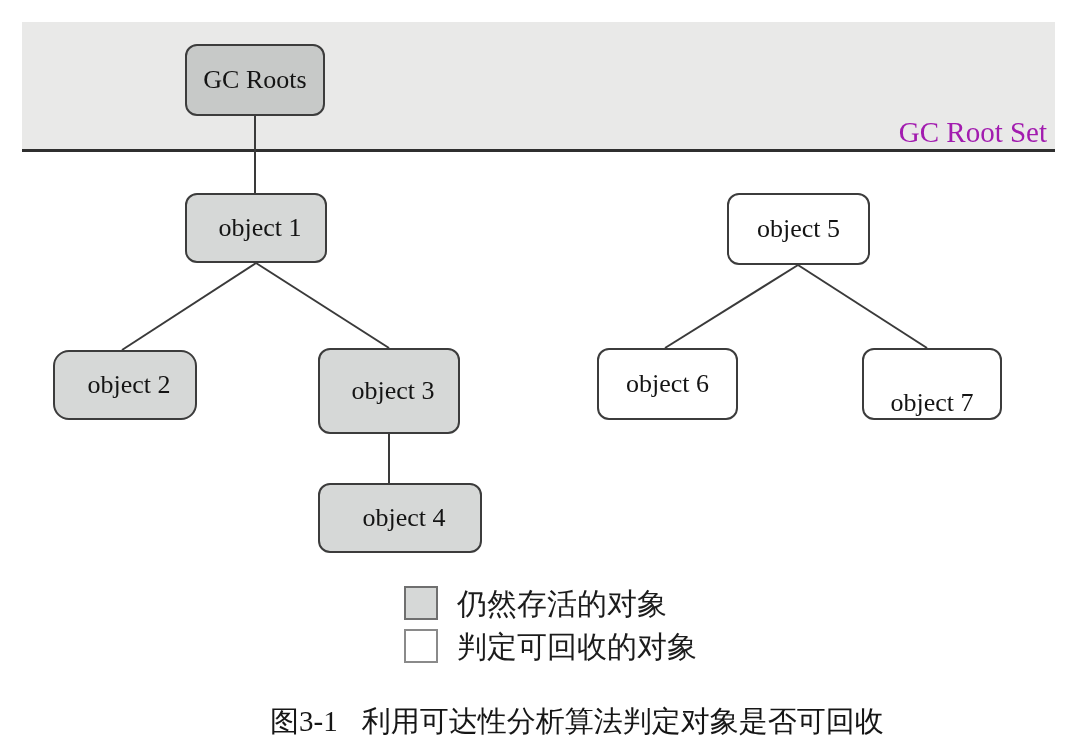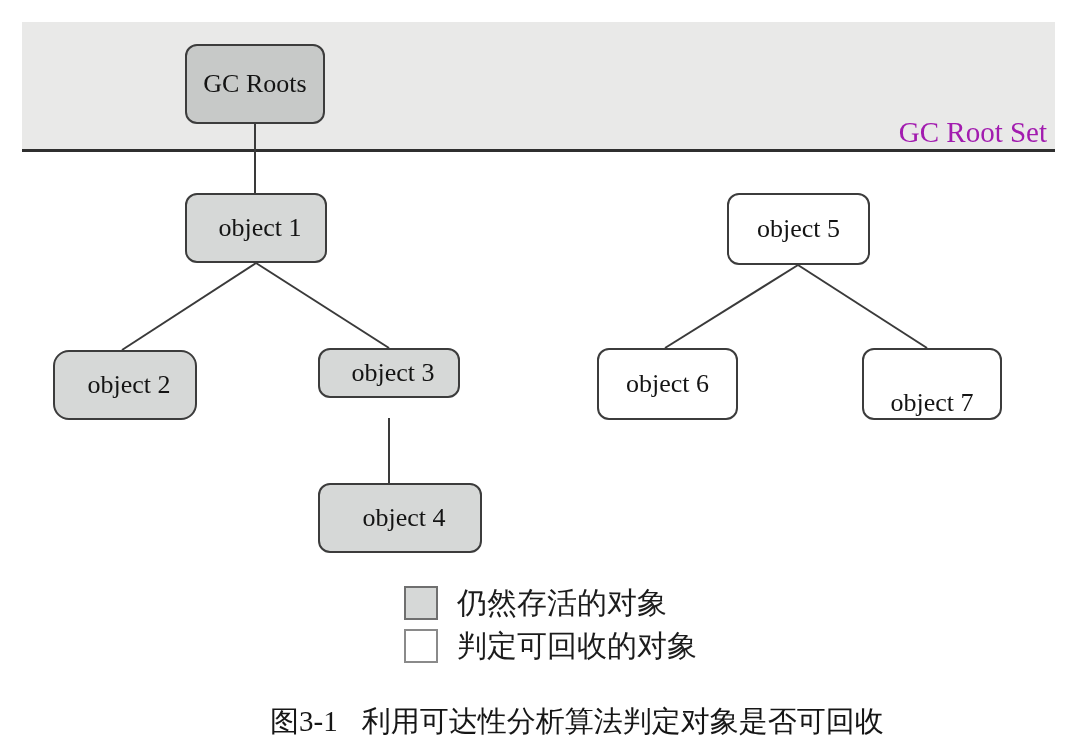--- a/index.html
+++ b/index.html
@@ -60,20 +60,21 @@
   .node.alive       { background: #d6d8d7; padding-left: 8px; }
   .node.collectible { background: #ffffff; }
   
   .legend {
     position: absolute;
     left: 392px;
     top: 586px;
   }
   .legend-row {
     display: flex;
+    align-items: center;
     margin-bottom: 9px;
     padding-left: 12px;
   }
   .swatch {
     width: 34px;
     height: 34px;
     box-sizing: border-box;
     border: 2px solid #6f6f6f;
     margin-right: 19px;
     flex: 0 0 auto;
@@ -108,33 +109,33 @@
 
   <svg class="edges" viewBox="0 0 1072 747" xmlns="http://www.w3.org/2000/svg">
     <line x1="255" y1="116" x2="255" y2="193" stroke="#3a3a3a" stroke-width="2"></line>
     <line x1="256" y1="263" x2="122" y2="350" stroke="#3a3a3a" stroke-width="2"></line>
     <line x1="256" y1="263" x2="389" y2="348" stroke="#3a3a3a" stroke-width="2"></line>
     <line x1="389" y1="418" x2="389" y2="483" stroke="#3a3a3a" stroke-width="2"></line>
     <line x1="798" y1="265" x2="665" y2="348" stroke="#3a3a3a" stroke-width="2"></line>
     <line x1="798" y1="265" x2="927" y2="348" stroke="#3a3a3a" stroke-width="2"></line>
   </svg>
 
-  <div class="node root" style="left:185px; top:44px; width:140px; height:80px;">
+  <div class="node root" style="left:185px; top:44px; width:140px; height:72px;">
     <span>GC Roots</span>
   </div>
 
   <div class="node alive" style="left:185px; top:193px; width:142px; height:70px;">
     <span>object 1</span>
   </div>
 
   <div class="node alive" style="left:53px; top:350px; width:144px; height:70px;border-radius:16px;">
     <span>object 2</span>
   </div>
 
-  <div class="node alive" style="left:318px; top:348px; width:142px; height:50px;">
+  <div class="node alive" style="left:318px; top:348px; width:142px; height:86px;">
     <span>object 3</span>
   </div>
 
   <div class="node alive" style="left:318px; top:483px; width:164px; height:70px;">
     <span>object 4</span>
   </div>
 
   <div class="node collectible" style="left:727px; top:193px; width:143px; height:72px;">
     <span>object 5</span>
   </div>

